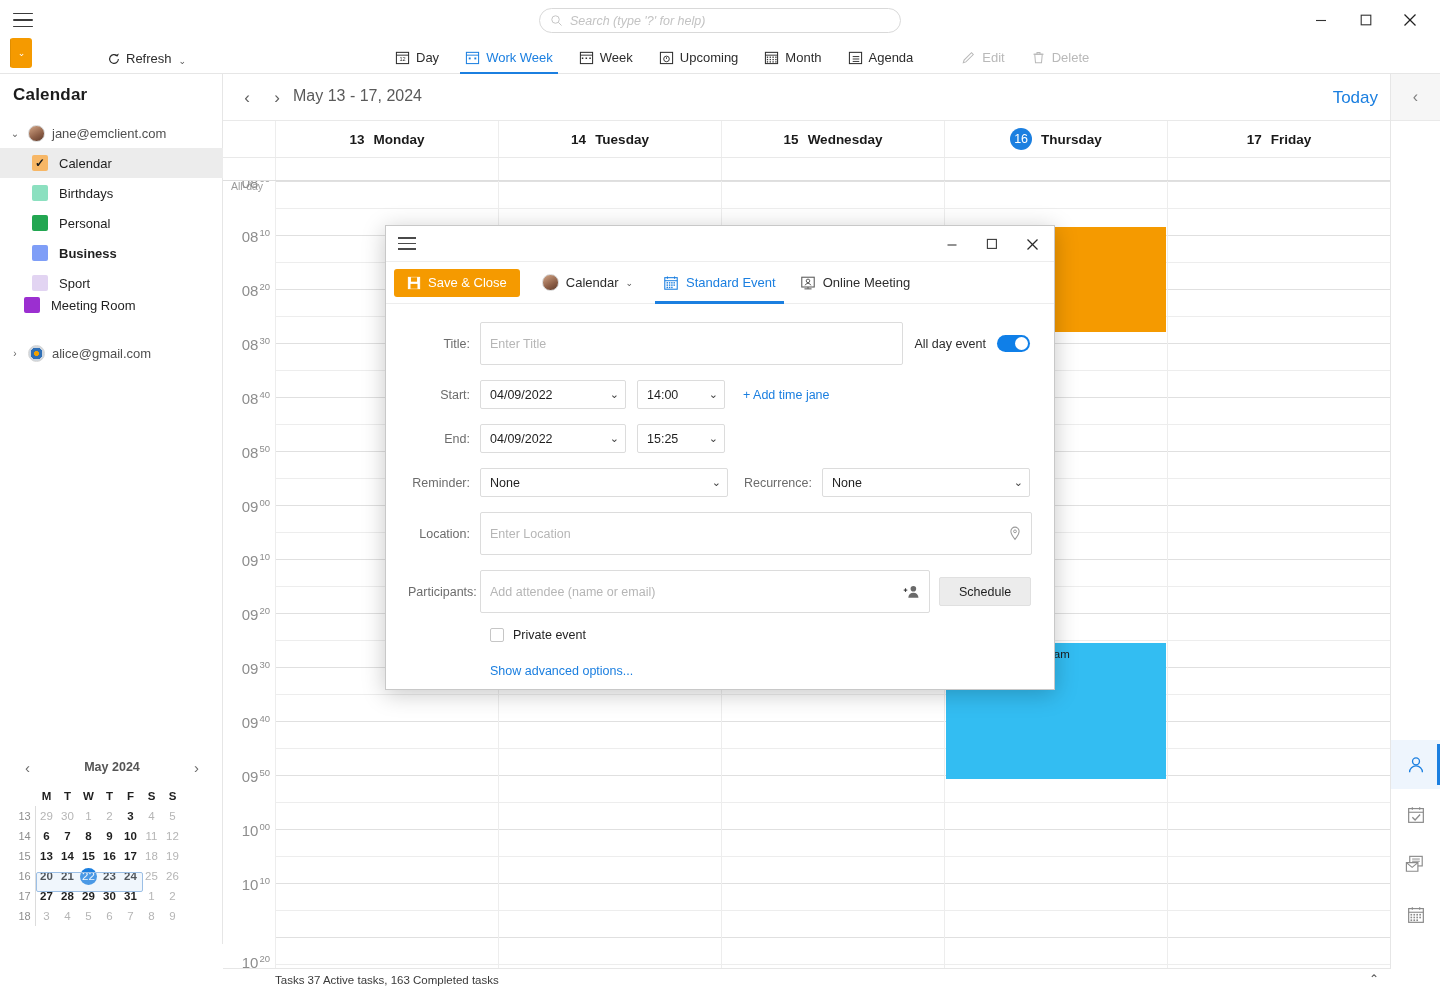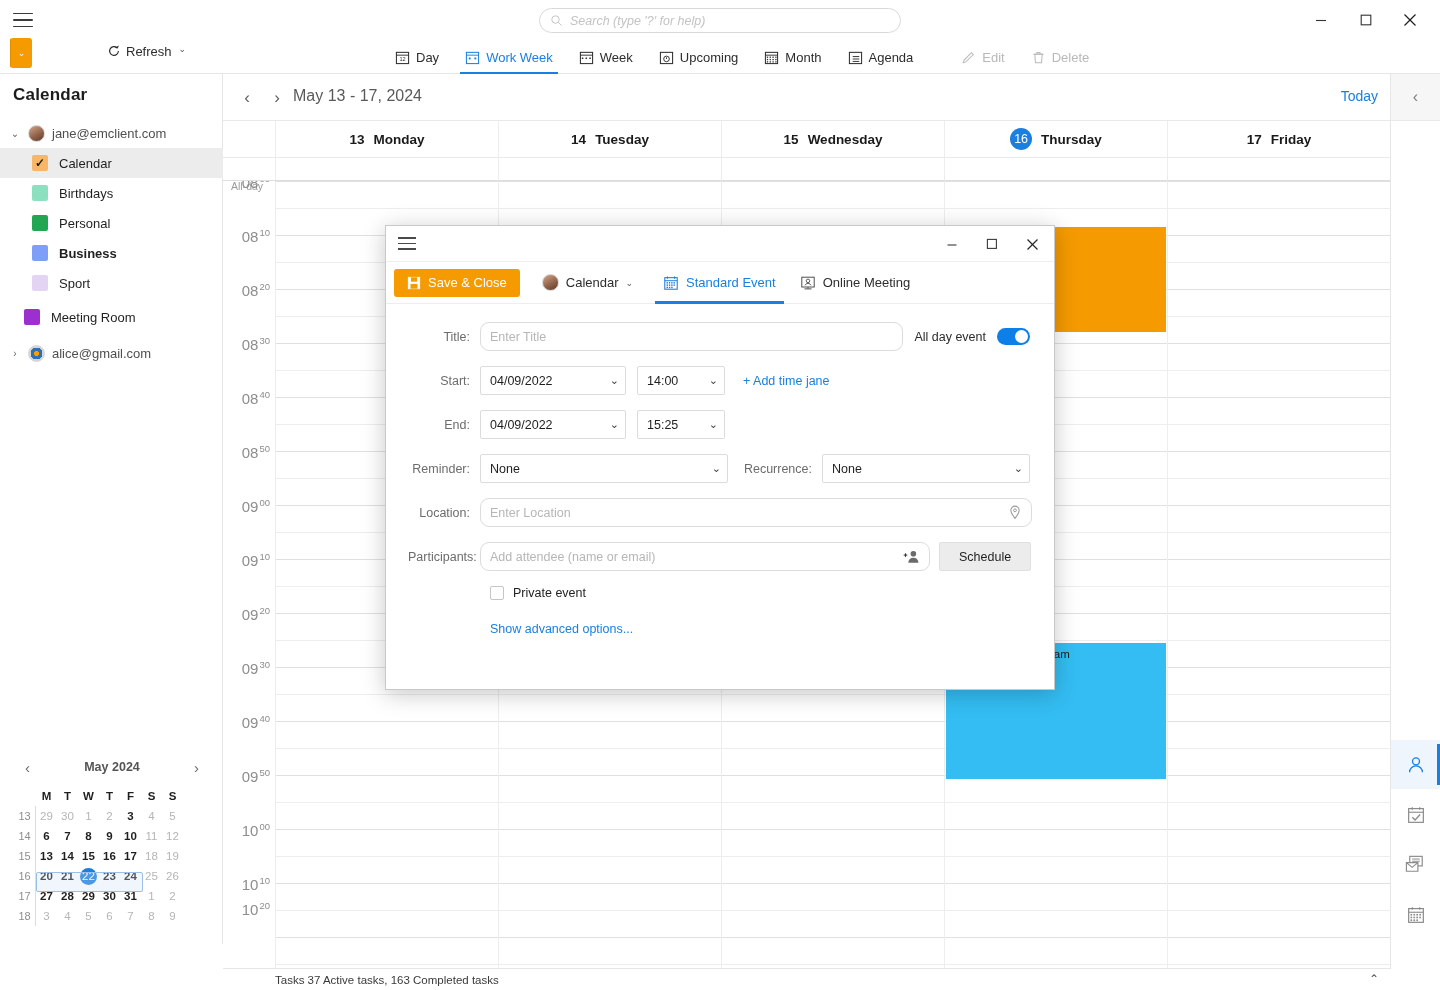--- a/index.html
+++ b/index.html
@@ -50,21 +50,21 @@
     position: absolute; left: 10px; top: -2px; height: 30px;
     display: flex; align-items: stretch;
     background: #f59a00; border-radius: 3px; overflow: hidden; cursor: pointer;
   }
   .newbtn .arrow {
     width: 22px; display: flex; align-items: center; justify-content: center;
     border-left: 1px solid #e08e00; color: #fff; font-size: 9px;
   }
   .refresh {
     position: absolute; left: 103px; top: 4px; height: 22px;
-    display: flex; align-items: flex-start; gap: 5px; cursor: pointer;
+    display: flex; align-items: flex-end; gap: 5px; cursor: pointer;
     font-size: 13px; color: #2d2d2d; padding: 0 4px;
   }
   .refresh .rarrow { font-size: 9px; color: #555; margin-left: 2px; }
 
   .viewtabs {
     position: absolute; left: 382px; top: 0; height: 34px;
     display: flex; align-items: stretch; gap: 0;
   }
   .vtab {
     display: flex; align-items: center; gap: 6px; padding: 0 13px;
@@ -155,21 +155,21 @@
     font-size: 17px; color: #606060; cursor: pointer;
   }
   .navprev { left: 12px; }
   .navnext { left: 42px; }
   .rangetitle {
     position: absolute; left: 70px; top: 13px;
     font-size: 16px; color: #5a5a5a;
   }
   .todaybtn {
     position: absolute; right: 12px; top: 14px;
-    font-size: 14px; color: #1b7fe0; cursor: pointer;
+    font-size: 17px; color: #1b7fe0; cursor: pointer;
   }
 
   .dayhdr { position: relative; height: 37px; border-bottom: 1px solid #e9e9e9; display: flex; }
   .dayhdr .gutter { width: 52px; flex: 0 0 52px; }
   .dcol {
     flex: 1 1 0; display: flex; align-items: center; justify-content: center; gap: 9px;
     border-left: 1px solid #ededed;
   }
   .dcol .dnum { font-size: 13.5px; color: #1a1a1a; font-weight: bold; }
   .dcol .dnum.today {
@@ -284,21 +284,21 @@
     content: ""; position: absolute; left: 4px; right: 4px; bottom: 0; height: 2.5px; background: #1b7fe0;
   }
 
   .dlg-body { position: relative; padding: 18px 22px 0 22px; }
   .frow { display: flex; align-items: center; margin-bottom: 15px; }
   .flabel {
     width: 72px; flex: 0 0 72px; text-align: right; padding-right: 10px;
     font-size: 12.5px; color: #6c6c6c;
   }
   .fin {
-    height: 29px; border: 1px solid #dcdcdc; border-radius: 9px; background: #fff;
+    height: 43px; border: 1px solid #dcdcdc; border-radius: 2px; background: #fff;
     display: flex; align-items: center; padding: 0 9px; font-size: 12.5px; color: #1f1f1f;
   }
   .fin.ph { color: #b6b6b6; }
   .sel {
     height: 29px; border: 1px solid #dcdcdc; border-radius: 2px; background: #fff;
     display: flex; align-items: center; justify-content: space-between;
     padding: 0 6px 0 9px; font-size: 12.5px; color: #1f1f1f; cursor: pointer;
   }
   .sel .caret { font-size: 11px; color: #3f3f3f; }
   .linkblue { font-size: 12.5px; color: #1b7fe0; cursor: pointer; }
@@ -484,21 +484,21 @@
       <span class="name">Birthdays</span>
     </div>
     <div class="cal-item" style="top:164px;font-weight:bold;">
       <span class="swatch" style="background:#7f9ef7;"></span>
       <span class="name">Business</span>
     </div>
     <div class="cal-item" style="top:194px;">
       <span class="swatch" style="background:#e2d4f2;"></span>
       <span class="name">Sport</span>
     </div>
-    <div class="cal-item" style="top:228px;padding-left:24px;">
+    <div class="cal-item" style="top:216px;padding-left:24px;">
       <span class="swatch" style="background:#9b2fd0;"></span>
       <span class="name">Meeting Room</span>
     </div>
 
     <div class="acct" style="top:267px;">
       <span class="chev">›</span>
       <span class="avatar alt"></span>
       <span class="lbl">alice@gmail.com</span>
     </div>
 
@@ -630,21 +630,21 @@
         <div class="tlabel" style="top:209px;"><span>08</span><sup>40</sup></div>
         <div class="tlabel" style="top:263px;"><span>08</span><sup>50</sup></div>
         <div class="tlabel" style="top:317px;"><span>09</span><sup>00</sup></div>
         <div class="tlabel" style="top:371px;"><span>09</span><sup>10</sup></div>
         <div class="tlabel" style="top:425px;"><span>09</span><sup>20</sup></div>
         <div class="tlabel" style="top:479px;"><span>09</span><sup>30</sup></div>
         <div class="tlabel" style="top:533px;"><span>09</span><sup>40</sup></div>
         <div class="tlabel" style="top:587px;"><span>09</span><sup>50</sup></div>
         <div class="tlabel" style="top:641px;"><span>10</span><sup>00</sup></div>
         <div class="tlabel" style="top:695px;"><span>10</span><sup>10</sup></div>
-        <div class="tlabel" style="top:720px;"><span>10</span><sup>20</sup></div>
+        <div class="tlabel" style="top:773px;"><span>10</span><sup>20</sup></div>
       </div>
       <div class="daysarea">
         <div class="daycol" id="col0">
             <div class="hline" style="top: 783px;"></div>
             <div class="hline major" style="top: 756px;"></div>
             <div class="hline" style="top: 729px;"></div>
             <div class="hline major" style="top: 702px;"></div>
             <div class="hline" style="top: 675px;"></div>
             <div class="hline major" style="top: 648px;"></div>
             <div class="hline" style="top: 621px;"></div>

